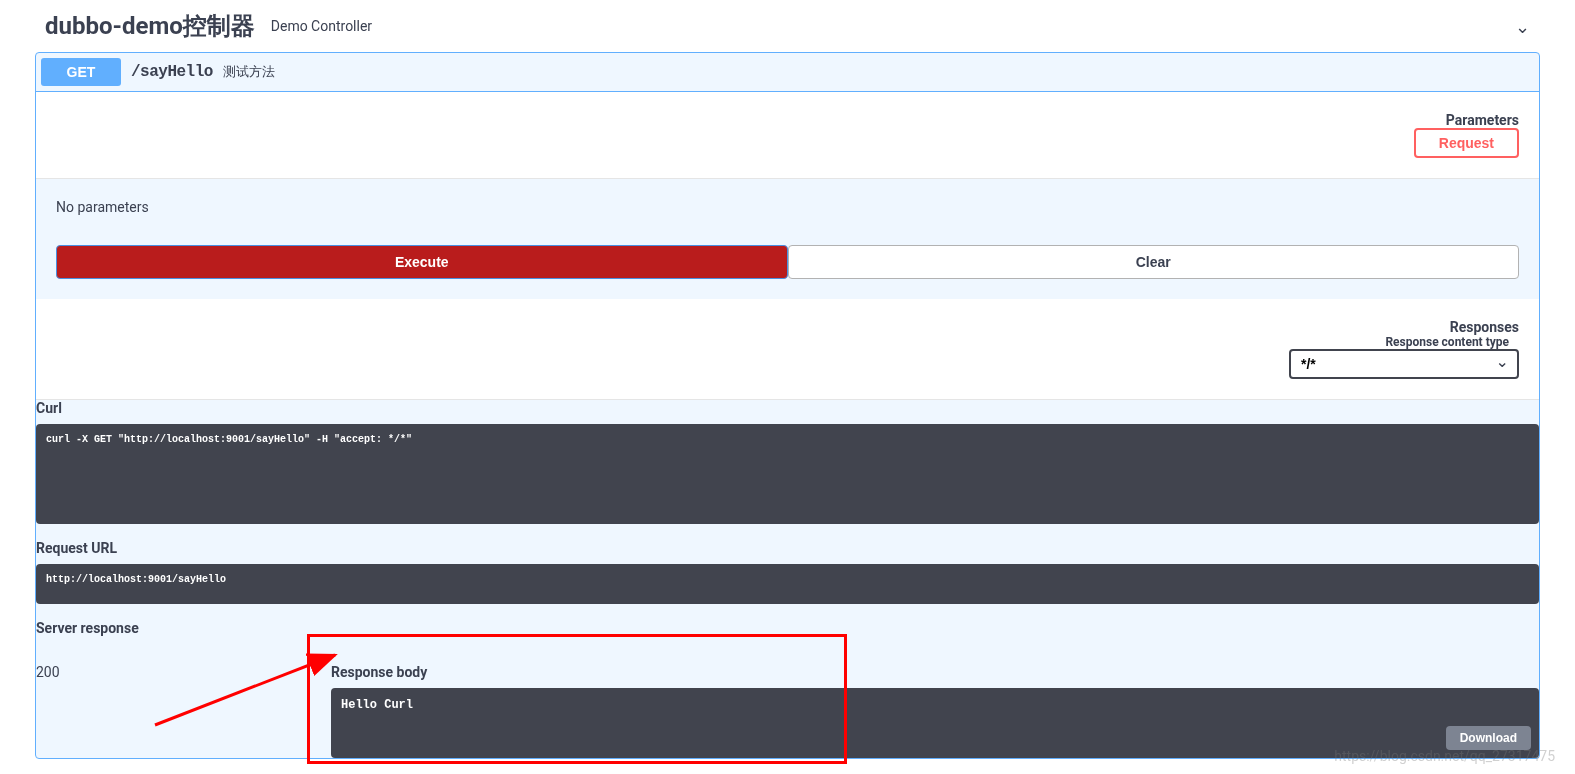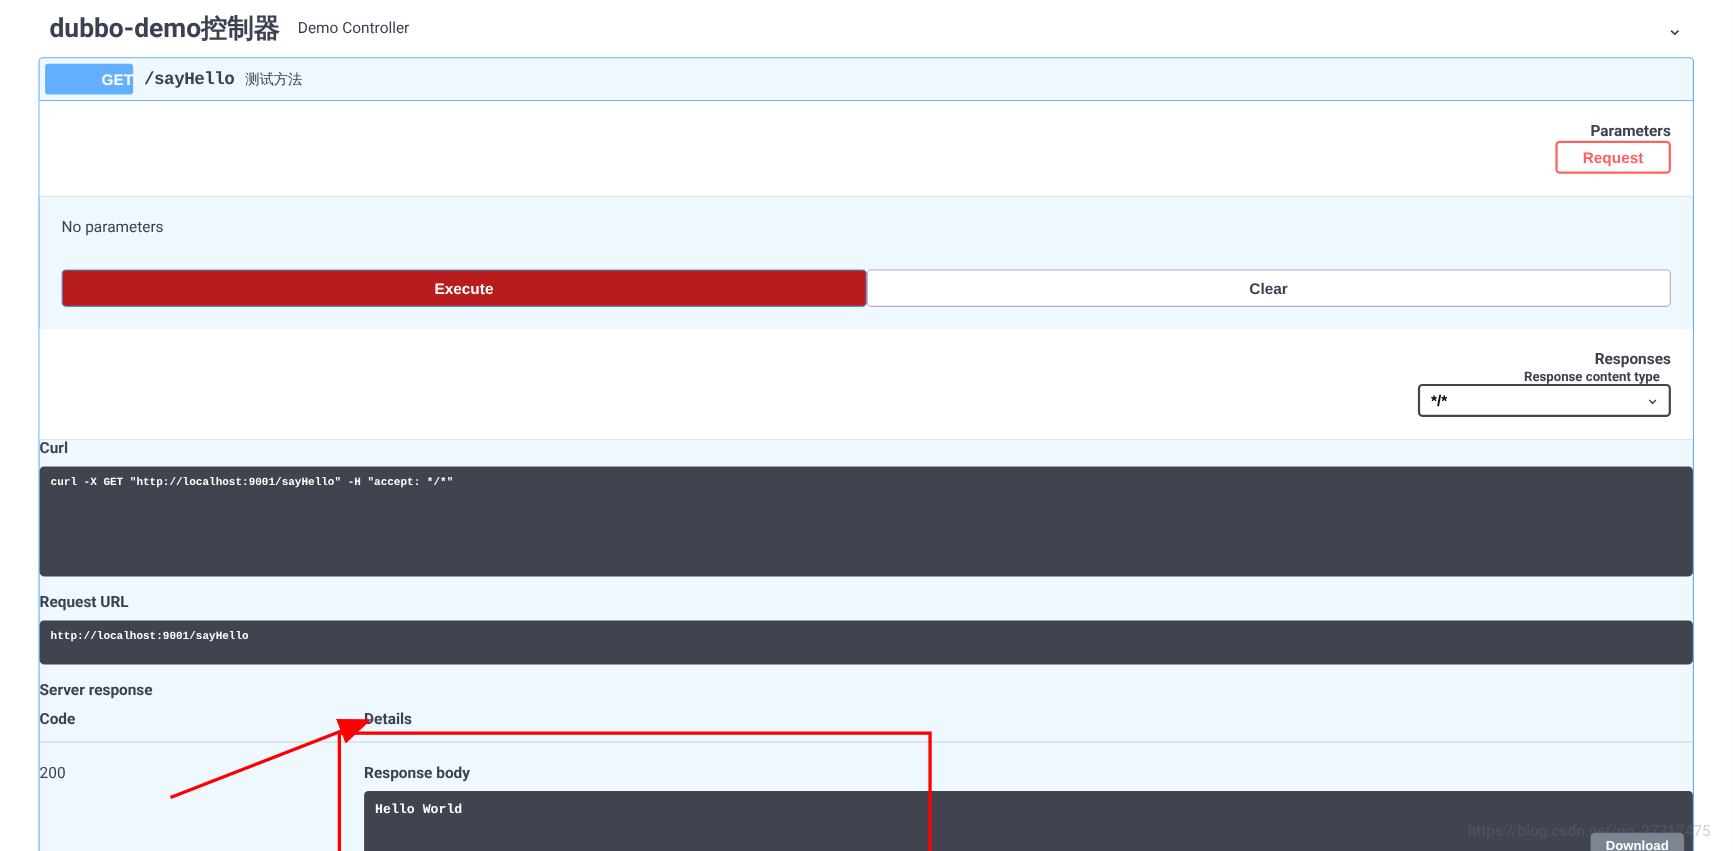--- a/index.html
+++ b/index.html
@@ -44,21 +44,21 @@
       padding: 5px;
       cursor: pointer;
     }
     .method-badge {
       background: #61affe;
       color: #fff;
       font-weight: 700;
       font-size: 14px;
       padding: 6px 0;
       width: 80px;
-      text-align: right;
+      text-align: center;
       border-radius: 3px;
       font-family: sans-serif;
     }
     .path {
       font-family: "Courier New", monospace;
       font-weight: 600;
       font-size: 16px;
       color: #3b4151;
       margin-left: 10px;
       letter-spacing: -0.5px;
@@ -284,31 +284,27 @@
 
       <div class="resp-content">
         <div class="block-label">Curl</div>
         <div class="code-block curl-block">curl -X GET "http://localhost:9001/sayHello" -H "accept: */*"</div>
 
         <div class="block-label">Request URL</div>
         <div class="code-block">http://localhost:9001/sayHello</div>
 
         <div class="block-label">Server response</div>
 
-        <div class="table-headers">
-          <div class="col-code">Code</div>
-          <div>Details</div>
-        </div>
 
         <div class="table-row">
           <div class="status-code">200</div>
           <div class="details-col">
             <div class="block-label" style="margin-top:0">Response body</div>
             <div class="resp-body-block">
-              <span>Hello World</span>
+              <span>Hello Curl</span>
               <button class="download-btn">Download</button>
             </div>
             <div class="highlight-box" style="left:-24px; top:-30px; width:540px; height:130px;"></div>
           </div>
         </div>
       </div>
     </div>
   </div>
 </div>
 

